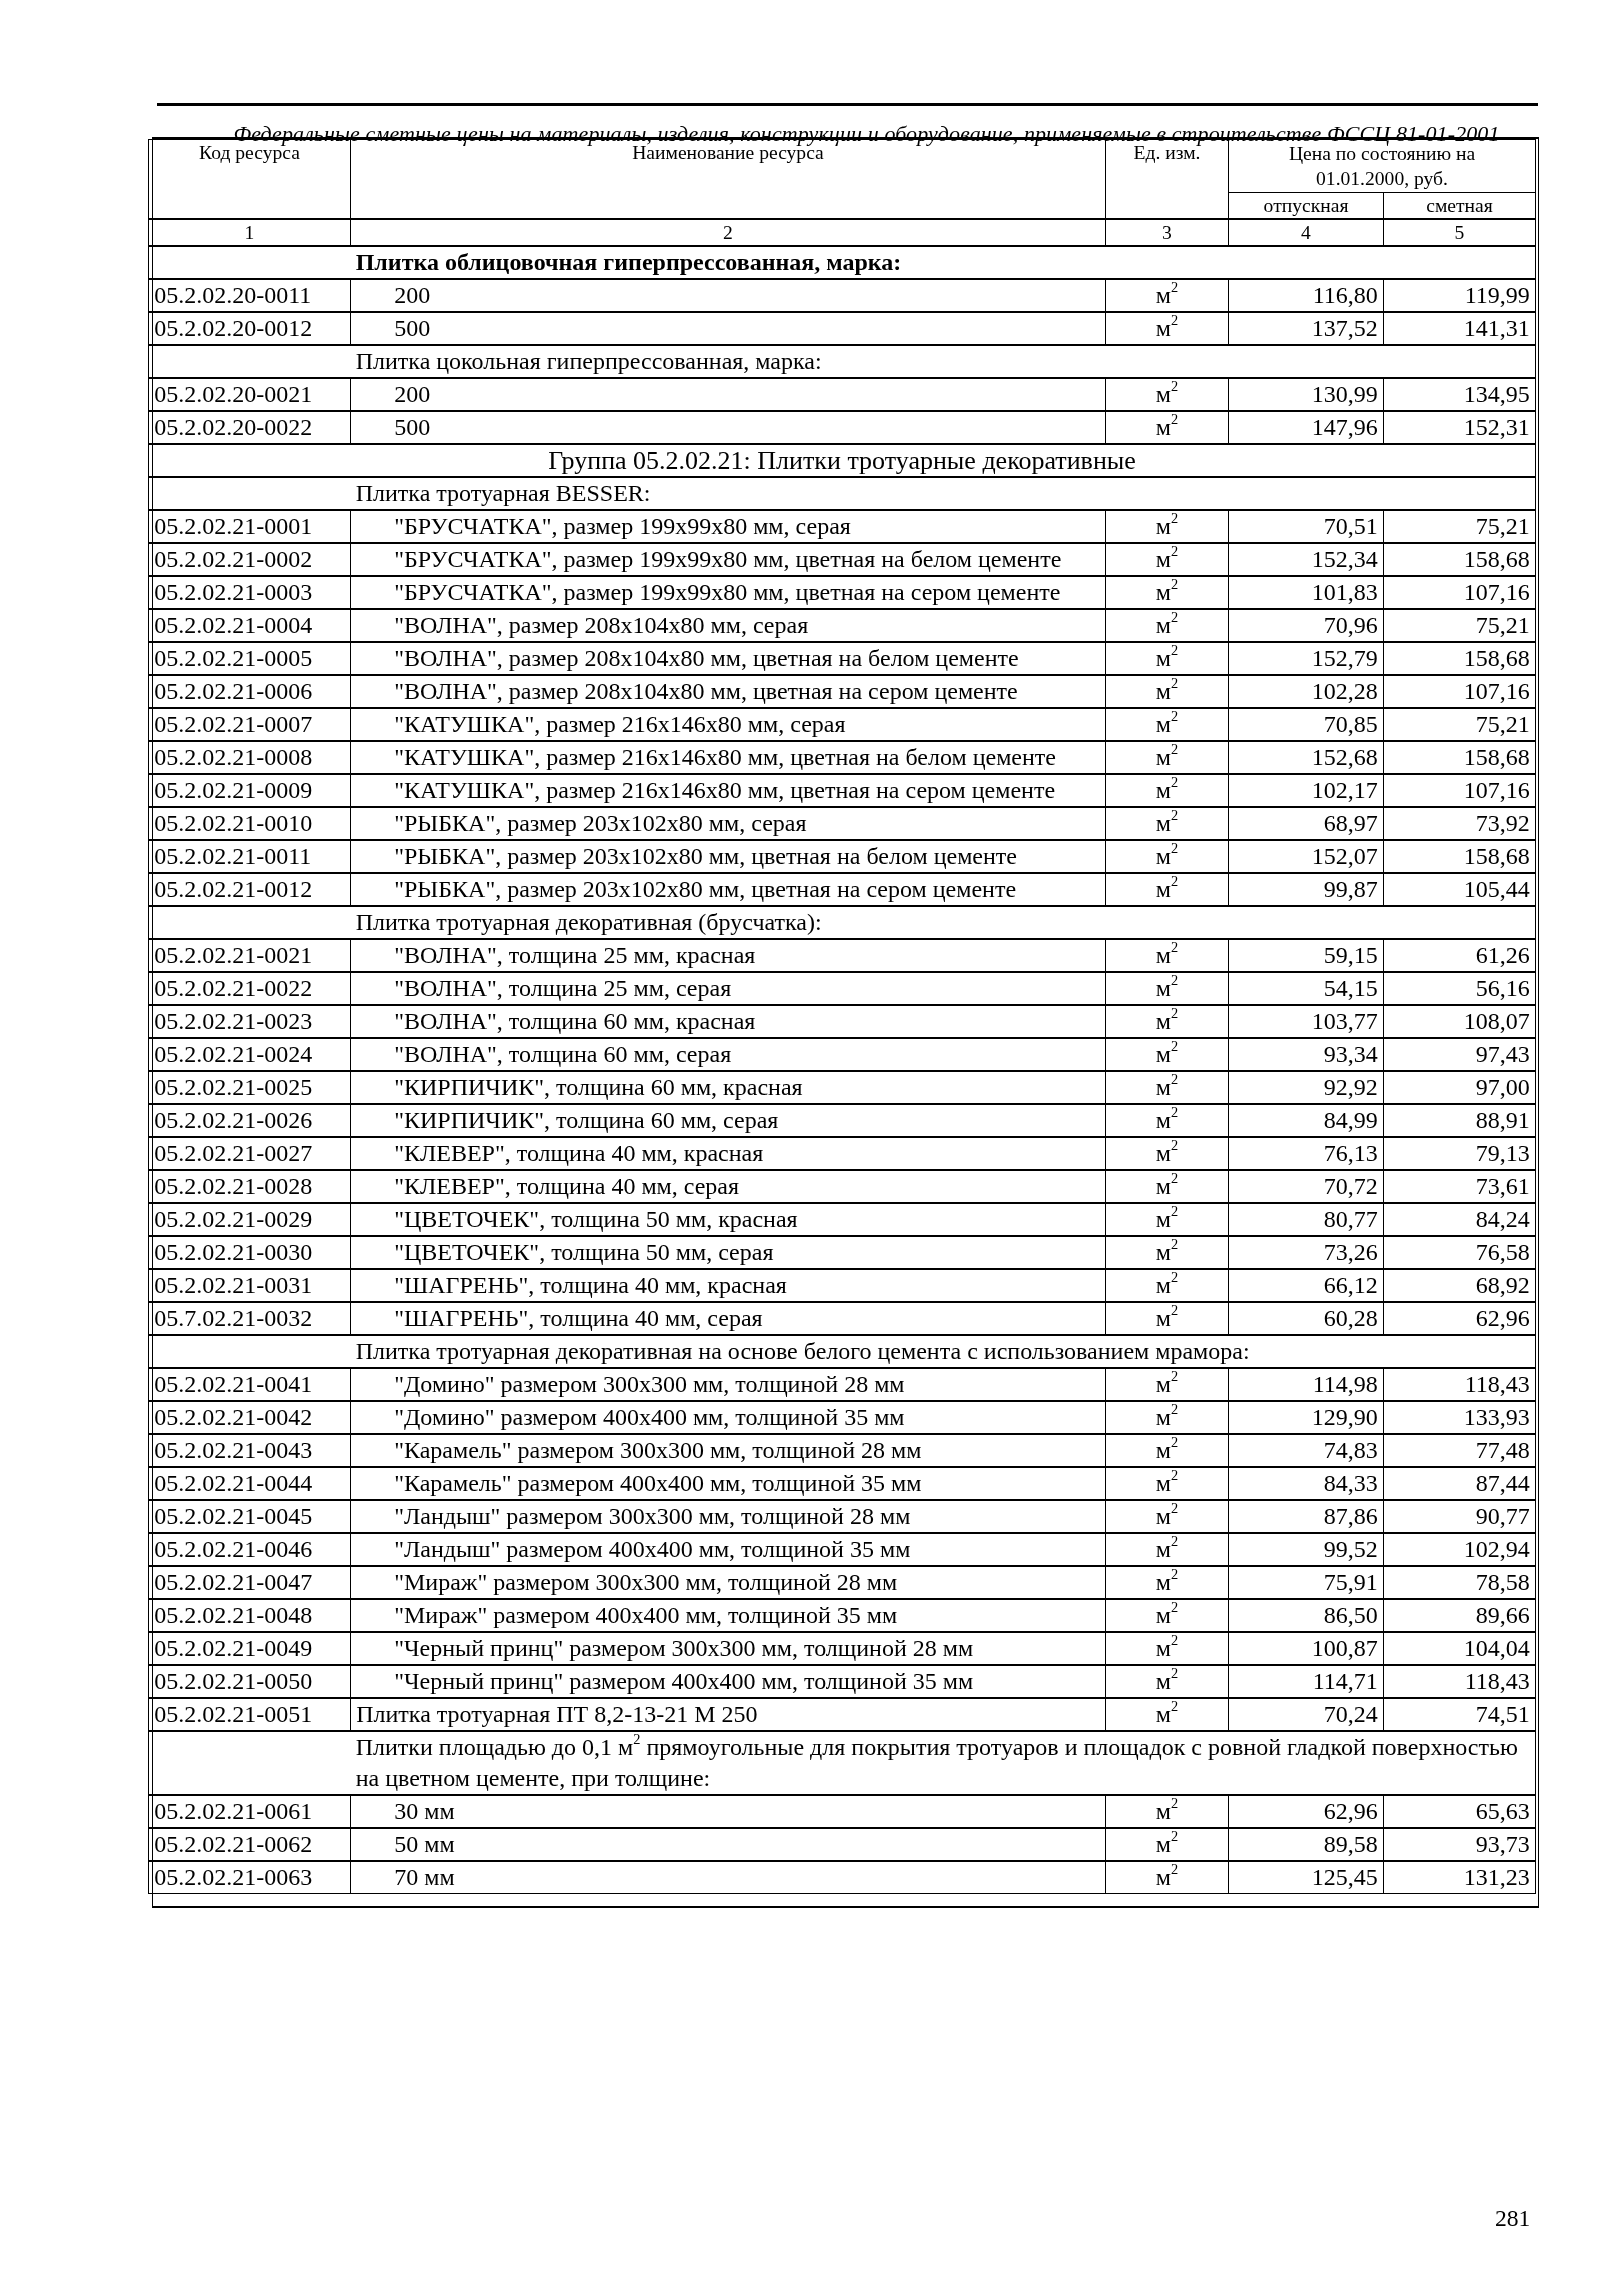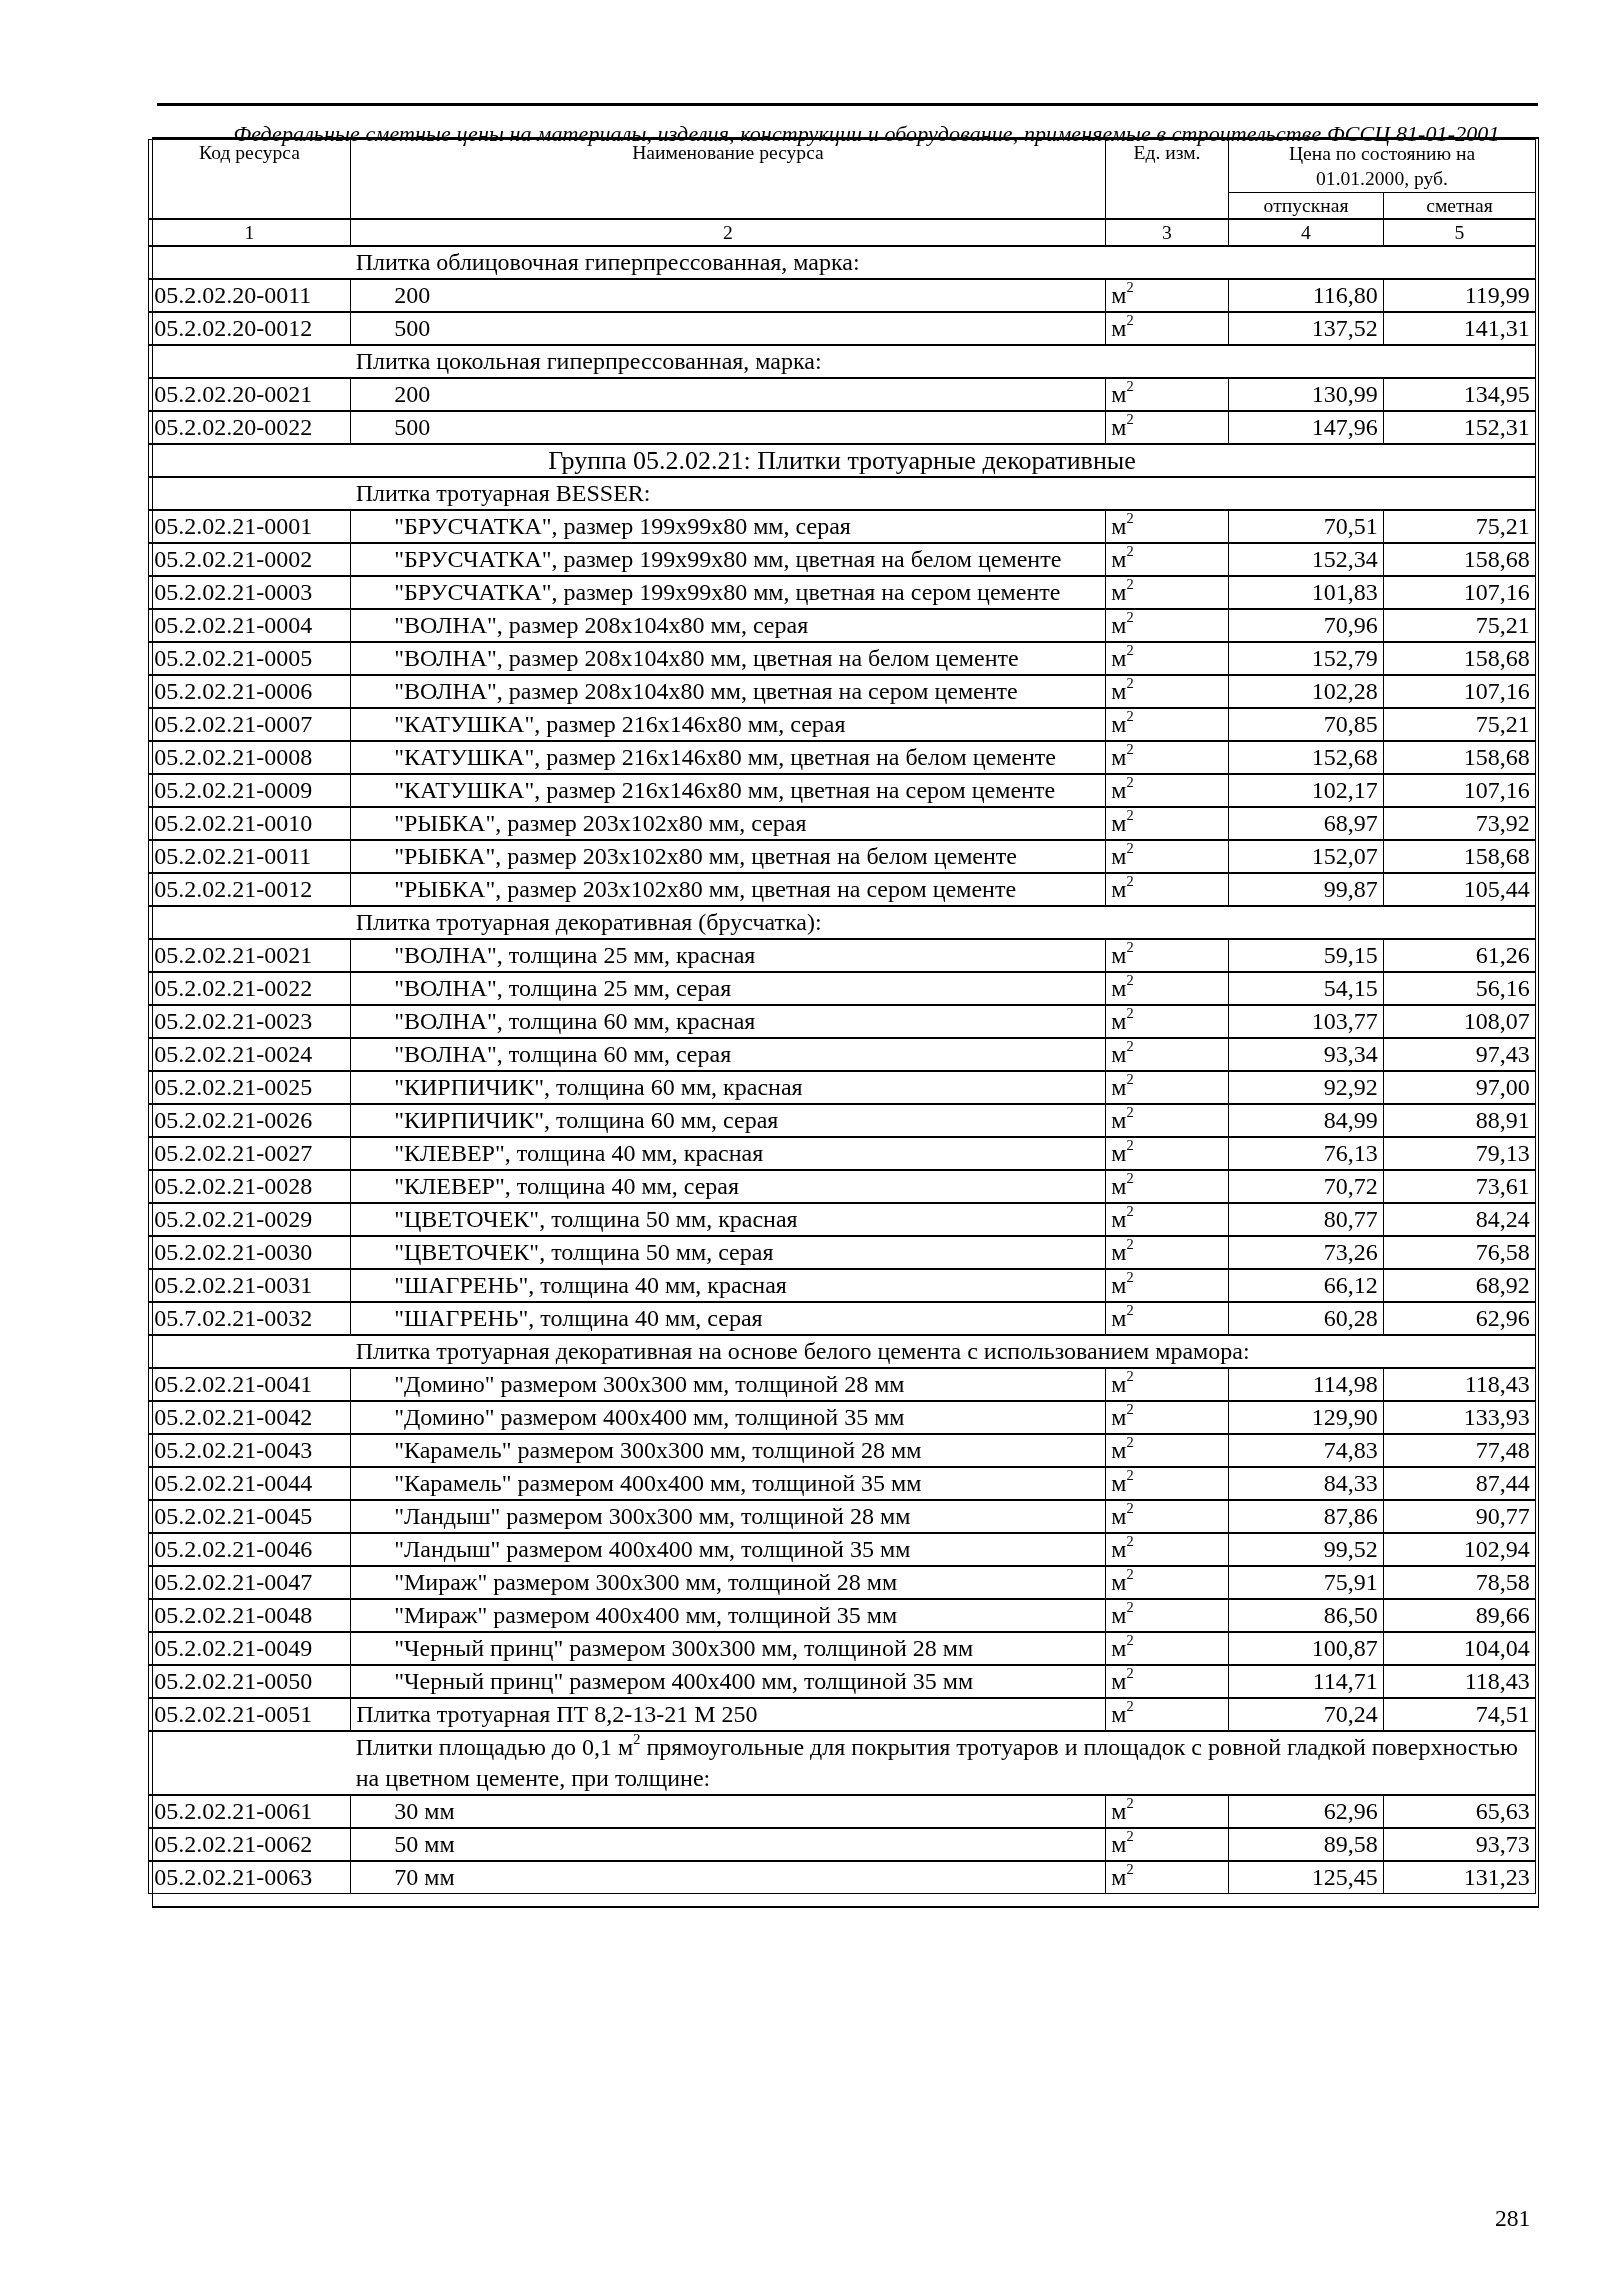--- a/index.html
+++ b/index.html
@@ -10,21 +10,21 @@
   .head-rule { position: absolute; left: 157px; top: 103px; width: 1381px; height: 2.6px; background: #000; }
   table.price { position: absolute; left: 148px; top: 139px; width: 1387px;
          border-collapse: collapse; table-layout: fixed; font-size: 24px; line-height: 31px; }
   table.price td, table.price th { border: 0.7px solid #000; padding: 0 5.2px; vertical-align: top; font-weight: normal; }
   table.price tr.sep td { border-top: 2.6px solid #000; }
   th.hdr { font-size: 19.6px; line-height: 25px; text-align: center; vertical-align: middle; }
   tr.colnum td { font-size: 19.6px; line-height: 25px; text-align: center; }
   td.code { white-space: nowrap; padding-left: 3.9px; padding-right: 1.3px; }
   td.name { padding-left: 6.5px; }
   td.name .indent { display: inline-block; width: 38px; }
-  td.unit { }
+  td.unit { text-align: center; }
   td.num { text-align: right; padding-right: 6.5px; }
   td.section { text-align: left; }
   td.group { text-align: center; font-weight: bold; font-size: 26px; }
   sup { font-size: 14.4px; line-height: 0; position: relative; top: -2px; }
   .page-number { position: absolute; left: 1495px; top: 2205px; font-size: 23.6px; }
   .outer { position: absolute; border: 2.6px solid #000; pointer-events: none; }
 </style>
 </head>
 <body>
 
@@ -54,21 +54,21 @@
   <tbody id="tbody">
     <tr class="colnum sep">
       <td>1</td>
       <td>2</td>
       <td>3</td>
       <td>4</td>
       <td>5</td>
     </tr>
   <tr class="sep">
         <td style="border-right: none;"></td>
-        <td colspan="4" class="section" style="border-left: none;">Плитка облицовочная гиперпрессованная, марка:</td>
+        <td colspan="4" class="section" style="border-left: none; font-weight: bold;">Плитка облицовочная гиперпрессованная, марка:</td>
       </tr>
       <tr class="sep">
         <td class="code">05.2.02.20-0011</td>
         <td class="name"><span class="indent"></span><span>200</span></td>
         <td class="unit"><span>м</span><sup>2</sup></td>
         <td class="num">116,80</td>
         <td class="num">119,99</td>
       </tr>
       <tr class="sep">
         <td class="code">05.2.02.20-0012</td>

